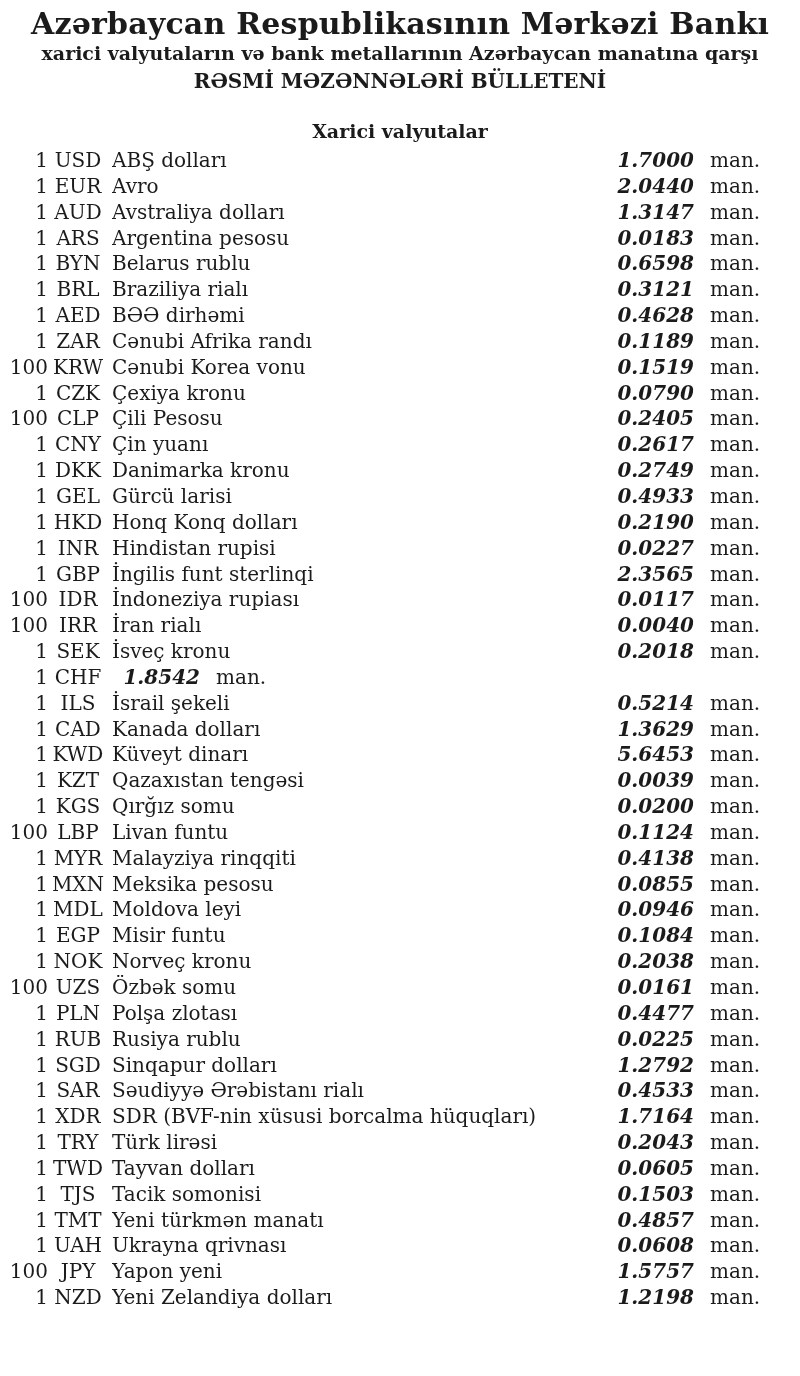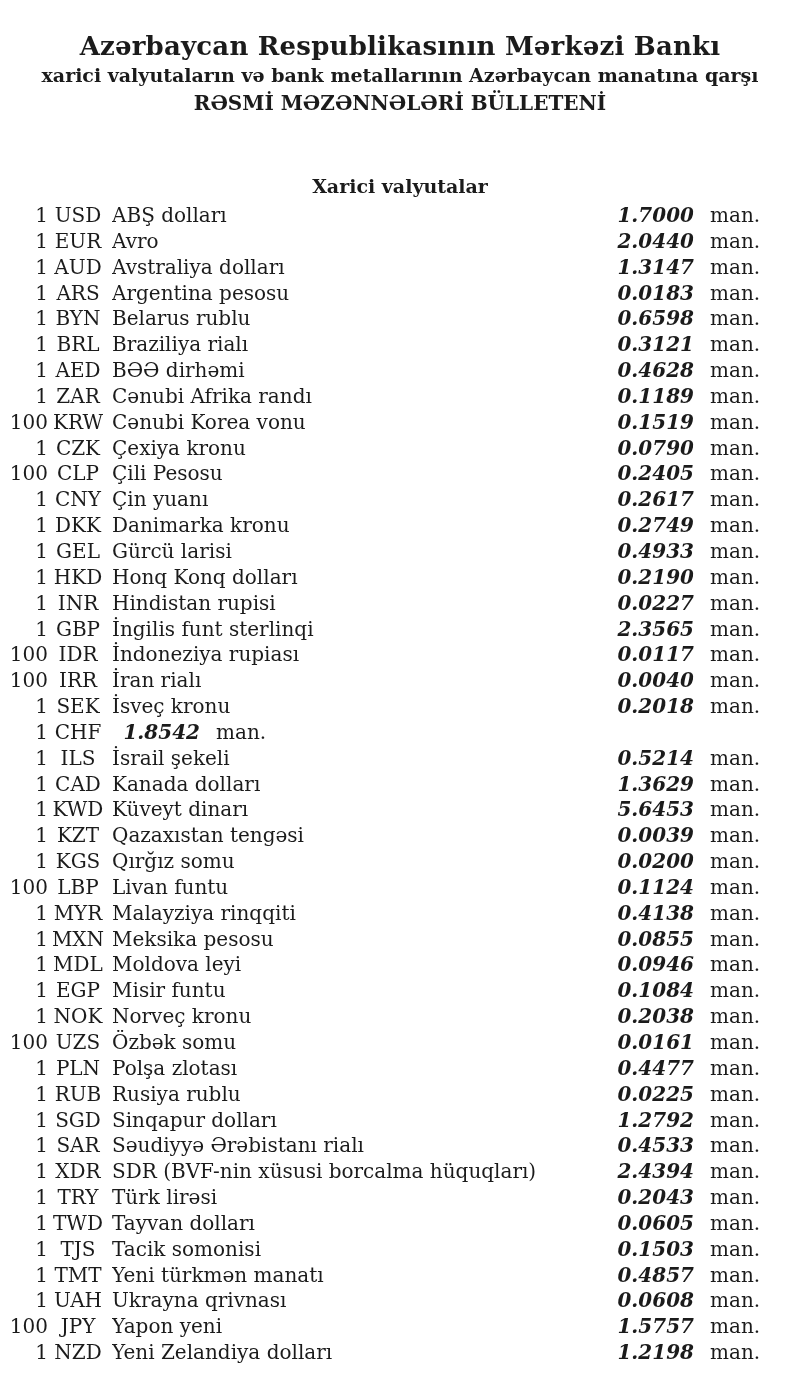--- a/index.html
+++ b/index.html
@@ -9,25 +9,24 @@
     height: 1376px;
     font-family: "DejaVu Serif", "Liberation Serif", serif;
     color: #1b1b1b;
     overflow: hidden;
     position: relative;
   }
   .page { width: 800px; height: 1376px; padding-top: 8px; }
 
   .doc-header { text-align: center; }
   .bank-name {
-    font-size: 26px;
+    font-size: 30px;
     font-weight: bold;
     line-height: 32px;
     letter-spacing: 0.2px;
-    margin-top: 22px;
   }
   .date-line {
     font-size: 18px;
     font-weight: bold;
     line-height: 27px;
     margin-top: 3px;
   }
   .subject-line {
     font-size: 19px;
     font-weight: bold;
@@ -36,21 +35,21 @@
   .bulletin-title {
     font-size: 20px;
     font-weight: bold;
     line-height: 28px;
   }
 
   .section-title {
     text-align: center;
     font-size: 19px;
     font-weight: bold;
-    margin-top: 57px;
+    margin-top: 24px;
     line-height: 24px;
   }
 
   .rates-table {
     margin-top: 5px;
     width: 100%;
   }
   .rate-row {
     display: flex;
     align-items: baseline;
@@ -398,21 +397,21 @@
     <span class="col-code">SAR</span>
     <span class="col-name">Səudiyyə Ərəbistanı rialı</span>
     <span class="col-rate">0.4533</span>
     <span class="col-unit">man.</span>
   </div>
 
   <div class="rate-row">
     <span class="col-qty">1</span>
     <span class="col-code">XDR</span>
     <span class="col-name">SDR (BVF-nin xüsusi borcalma hüquqları)</span>
-    <span class="col-rate">2.4394</span>
+    <span class="col-rate">1.7164</span>
     <span class="col-unit">man.</span>
   </div>
 
   <div class="rate-row">
     <span class="col-qty">1</span>
     <span class="col-code">TRY</span>
     <span class="col-name">Türk lirəsi</span>
     <span class="col-rate">0.2043</span>
     <span class="col-unit">man.</span>
   </div>

